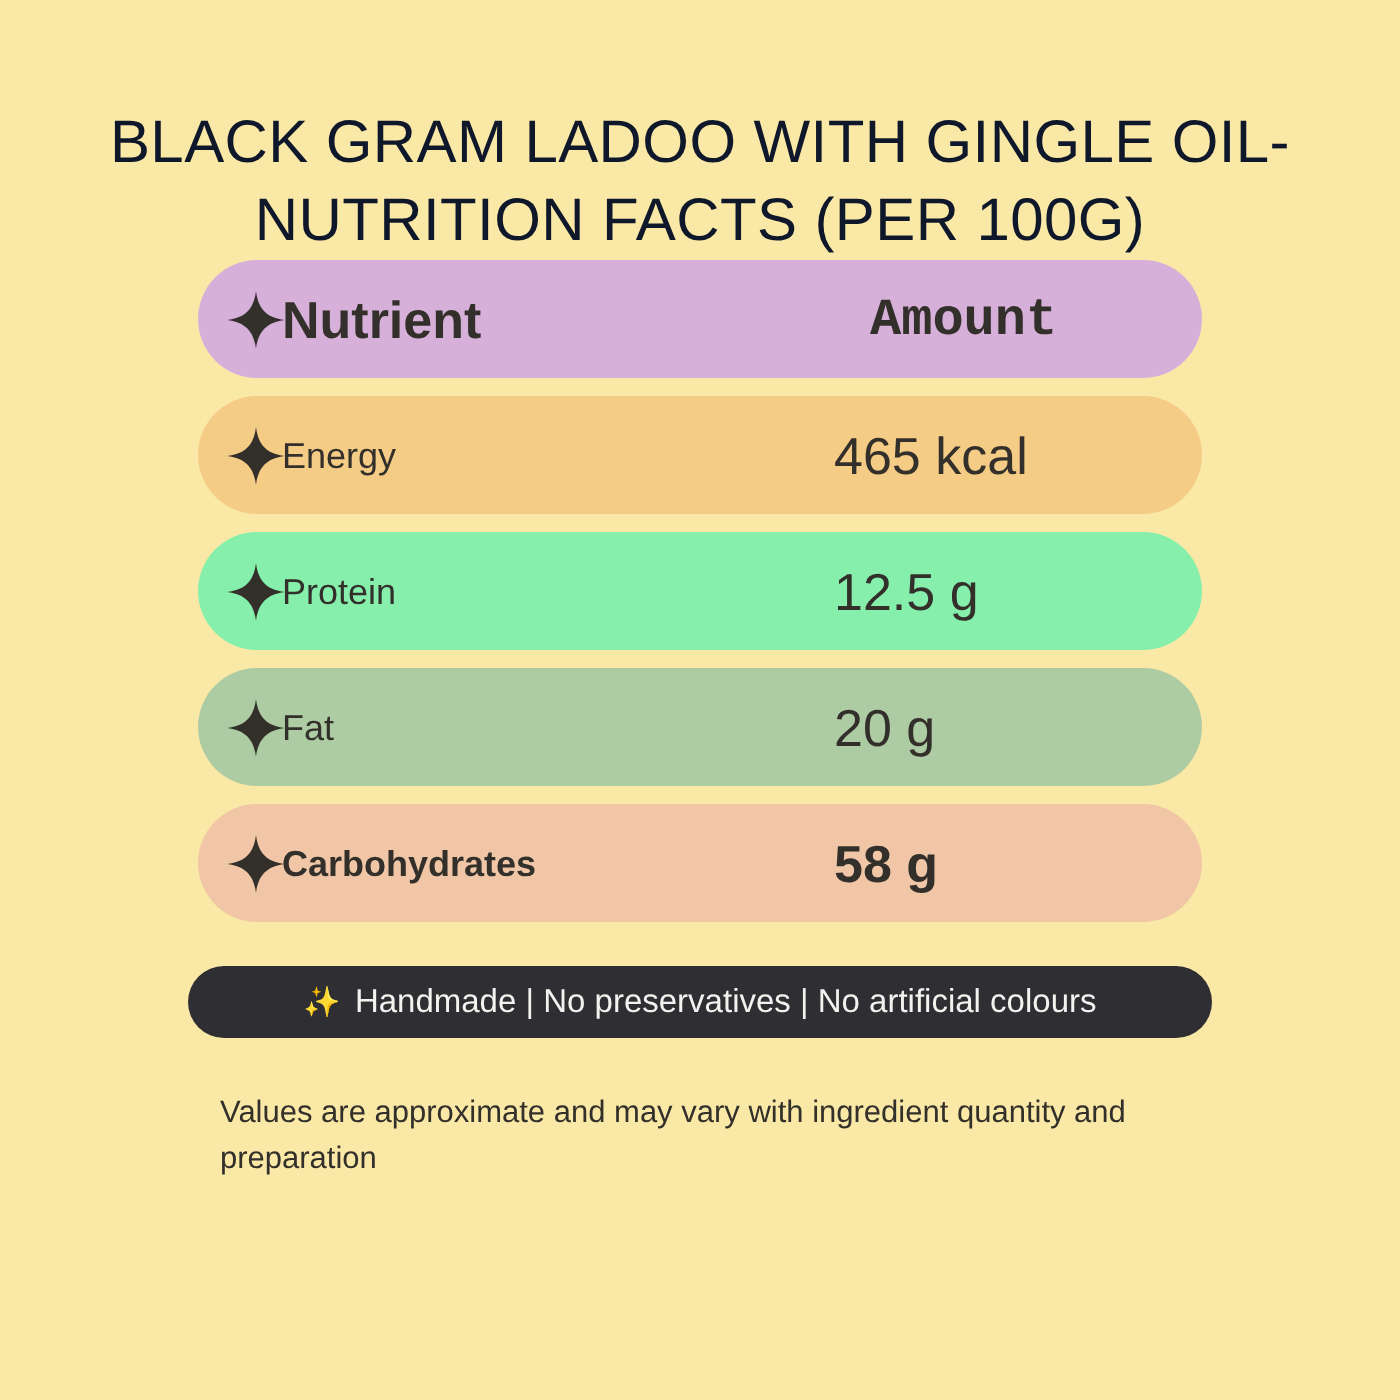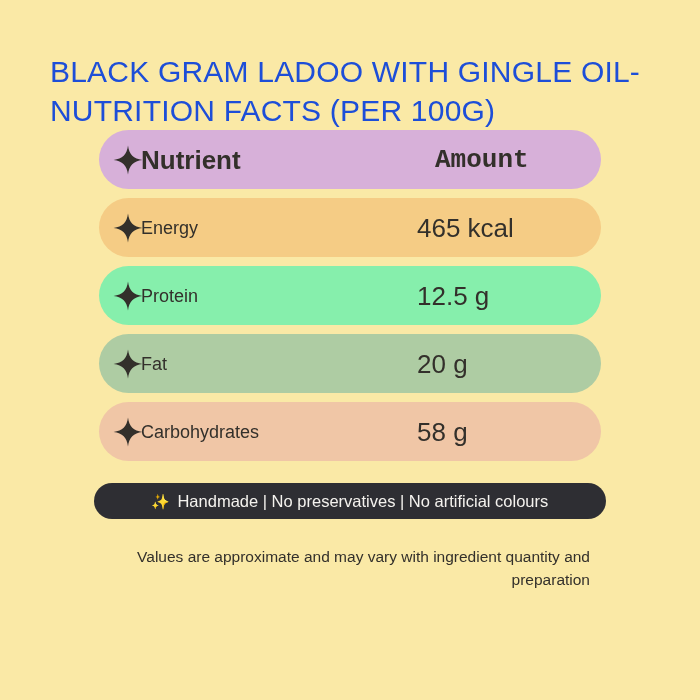--- a/index.html
+++ b/index.html
@@ -21,26 +21,26 @@
     box-sizing: border-box;
     display: flex;
     flex-direction: column;
     align-items: center;
   }
 
   
   .title {
     margin-top: 52px;
     width: 600px;
-    text-align: left;
+    text-align: center;
     font-size: 30px;
     line-height: 1.30;
     font-weight: 400;
     letter-spacing: 0.2px;
-    color: #1d4ed8;
+    color: #0f172a;
     text-transform: uppercase;
   }
 
   
   .table {
     width: 502px;
     display: flex;
     flex-direction: column;
     gap: 9px;
   }
@@ -107,21 +107,21 @@
     display: inline-block;
   }
   .banner-text {
     white-space: nowrap;
   }
 
   
   .footnote {
     margin-top: 26px;
     width: 480px;
-    text-align: right;
+    text-align: left;
     font-size: 15.5px;
     line-height: 1.5;
     color: #33302B;
   }
 </style>
 </head>
 <body style="background: rgb(250, 233, 166);">
 
 <div class="poster">
 
@@ -154,21 +154,21 @@
     </div>
 
     <div class="row" style="background: rgb(174, 204, 163);">
       <svg class="spark" viewBox="0 0 100 100">
         <path d="M50 2 C54 32 68 46 98 50 C68 54 54 68 50 98 C46 68 32 54 2 50 C32 46 46 32 50 2 Z" fill="#33302B"></path>
       </svg>
       <span class="cell-nutrient">Fat</span>
       <span class="cell-amount">20 g</span>
     </div>
 
-    <div class="row" style="background: rgb(240, 198, 166);">
+    <div class="row" style="background: rgb(240, 198, 166); font-weight: bold;">
       <svg class="spark" viewBox="0 0 100 100">
         <path d="M50 2 C54 32 68 46 98 50 C68 54 54 68 50 98 C46 68 32 54 2 50 C32 46 46 32 50 2 Z" fill="#33302B"></path>
       </svg>
       <span class="cell-nutrient">Carbohydrates</span>
       <span class="cell-amount">58 g</span>
     </div>
 
   </div>
 
   <div class="banner" style="background: rgb(46, 46, 51); color: rgb(244, 242, 238);">

